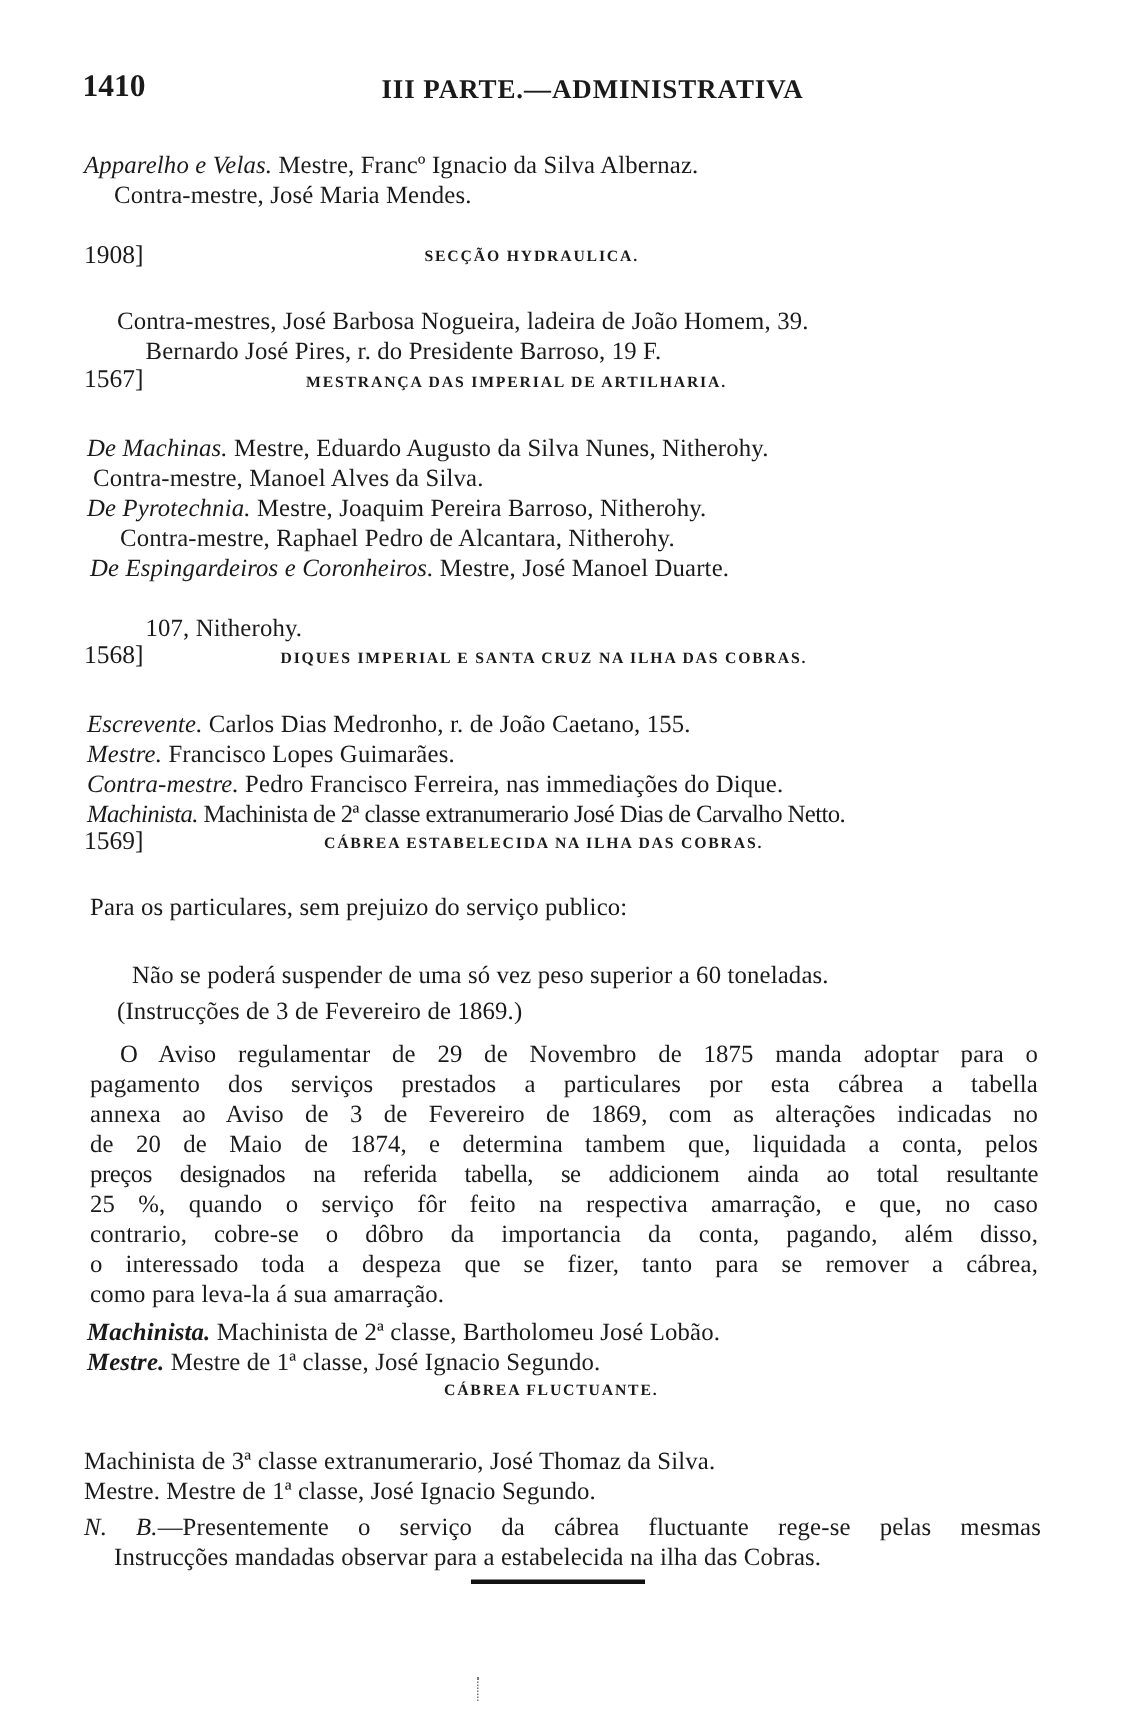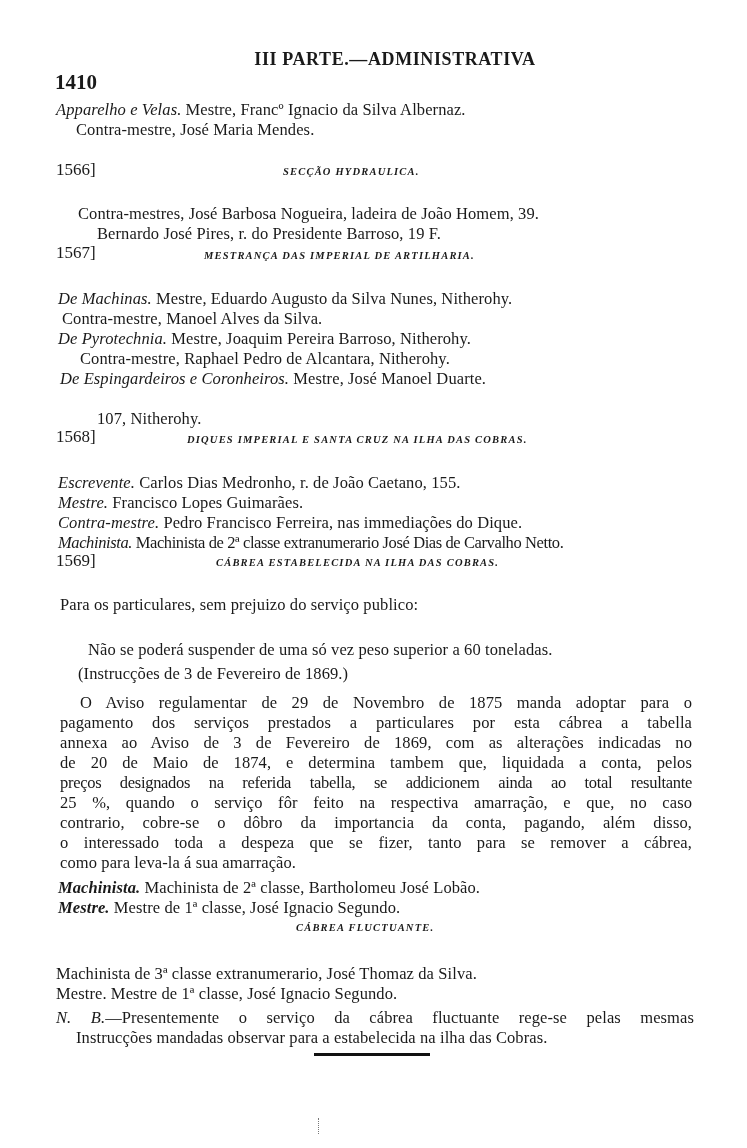--- a/index.html
+++ b/index.html
@@ -3,44 +3,44 @@
 <meta charset="utf-8">
 <style>
   html, body { margin: 0; padding: 0; background: #ffffff; }
   body {
     width: 747px; height: 1148px; position: relative; overflow: hidden;
     font-family: "Liberation Serif", "DejaVu Serif", serif;
     color: #1a1a1a;
   }
   .page { position: absolute; left: 0; top: 0; width: 747px; height: 1148px; }
   .header { position: absolute; top: 45px; left: 55px; width: 640px; height: 30px; }
-  .page-num { position: absolute; left: 0; top: 0; font-size: 21px; font-weight: bold; letter-spacing: 0px; margin-top: 25px; }
+  .page-num { position: absolute; left: 0; top: 0; font-size: 21px; font-weight: bold; letter-spacing: 0px; }
   .running-head { position: absolute; left: 0; right: 0; top: 4px; text-align: center; font-size: 18px; font-weight: bold; letter-spacing: 0.6px; padding-left: 40px; }
   .line { position: absolute; left: 0; white-space: nowrap; font-size: 16.5px; line-height: 20px; letter-spacing: 0.1px; margin-top: 12px; }
   .it { font-style: italic; }
   .sec-num { position: absolute; font-size: 17px; }
-  .sec-title { position: absolute; font-size: 10.5px; font-weight: bold; letter-spacing: 1.2px; white-space: nowrap; font-style: italic; }
+  .sec-title { position: absolute; font-size: 10.5px; font-weight: bold; letter-spacing: 1.2px; white-space: nowrap; }
   .justify { text-align: justify; text-align-last: justify; width: 638px; }
   .rule { position: absolute; left: 314px; top: 1053px; width: 116px; height: 3px; background: #111; }
   .speck { position: absolute; left: 318px; top: 1118px; width: 2px; height: 16px; border-left: 1px dotted #777; }
 </style>
 </head>
 <body>
 
 <div class="page">
 
   <div class="header">
     <span class="page-num">1410</span>
     <div class="running-head">III PARTE.—ADMINISTRATIVA</div>
   </div>
 
   <div class="line" style="top:88px;left:56px"><span class="it">Apparelho e Velas.</span><span> Mestre, Francº Ignacio da Silva Albernaz.</span></div>
   <div class="line" style="top:108px;left:76px"><span>Contra-mestre, José Maria Mendes.</span></div>
 
-  <span class="sec-num" style="top:160px;left:56px">1566]</span>
+  <span class="sec-num" style="top:160px;left:56px">1908]</span>
   <span class="sec-title" style="top:166px;left:283px">SECÇÃO HYDRAULICA.</span>
   <div class="line" style="top:192px;left:78px"><span>Contra-mestres, José Barbosa Nogueira, ladeira de João Homem, 39.</span></div>
   <div class="line" style="top:212px;left:97px"><span>Bernardo José Pires, r. do Presidente Barroso, 19 F.</span></div>
 
   <span class="sec-num" style="top:243px;left:56px">1567]</span>
   <span class="sec-title" style="top:250px;left:204px">MESTRANÇA DAS IMPERIAL DE ARTILHARIA.</span>
   <div class="line" style="top:277px;left:58px"><span class="it">De Machinas.</span><span> Mestre, Eduardo Augusto da Silva Nunes, Nitherohy.</span></div>
   <div class="line" style="top:297px;left:62px"><span>Contra-mestre, Manoel Alves da Silva.</span></div>
   <div class="line" style="top:317px;left:58px"><span class="it">De Pyrotechnia.</span><span> Mestre, Joaquim Pereira Barroso, Nitherohy.</span></div>
   <div class="line" style="top:337px;left:80px"><span>Contra-mestre, Raphael Pedro de Alcantara, Nitherohy.</span></div>

